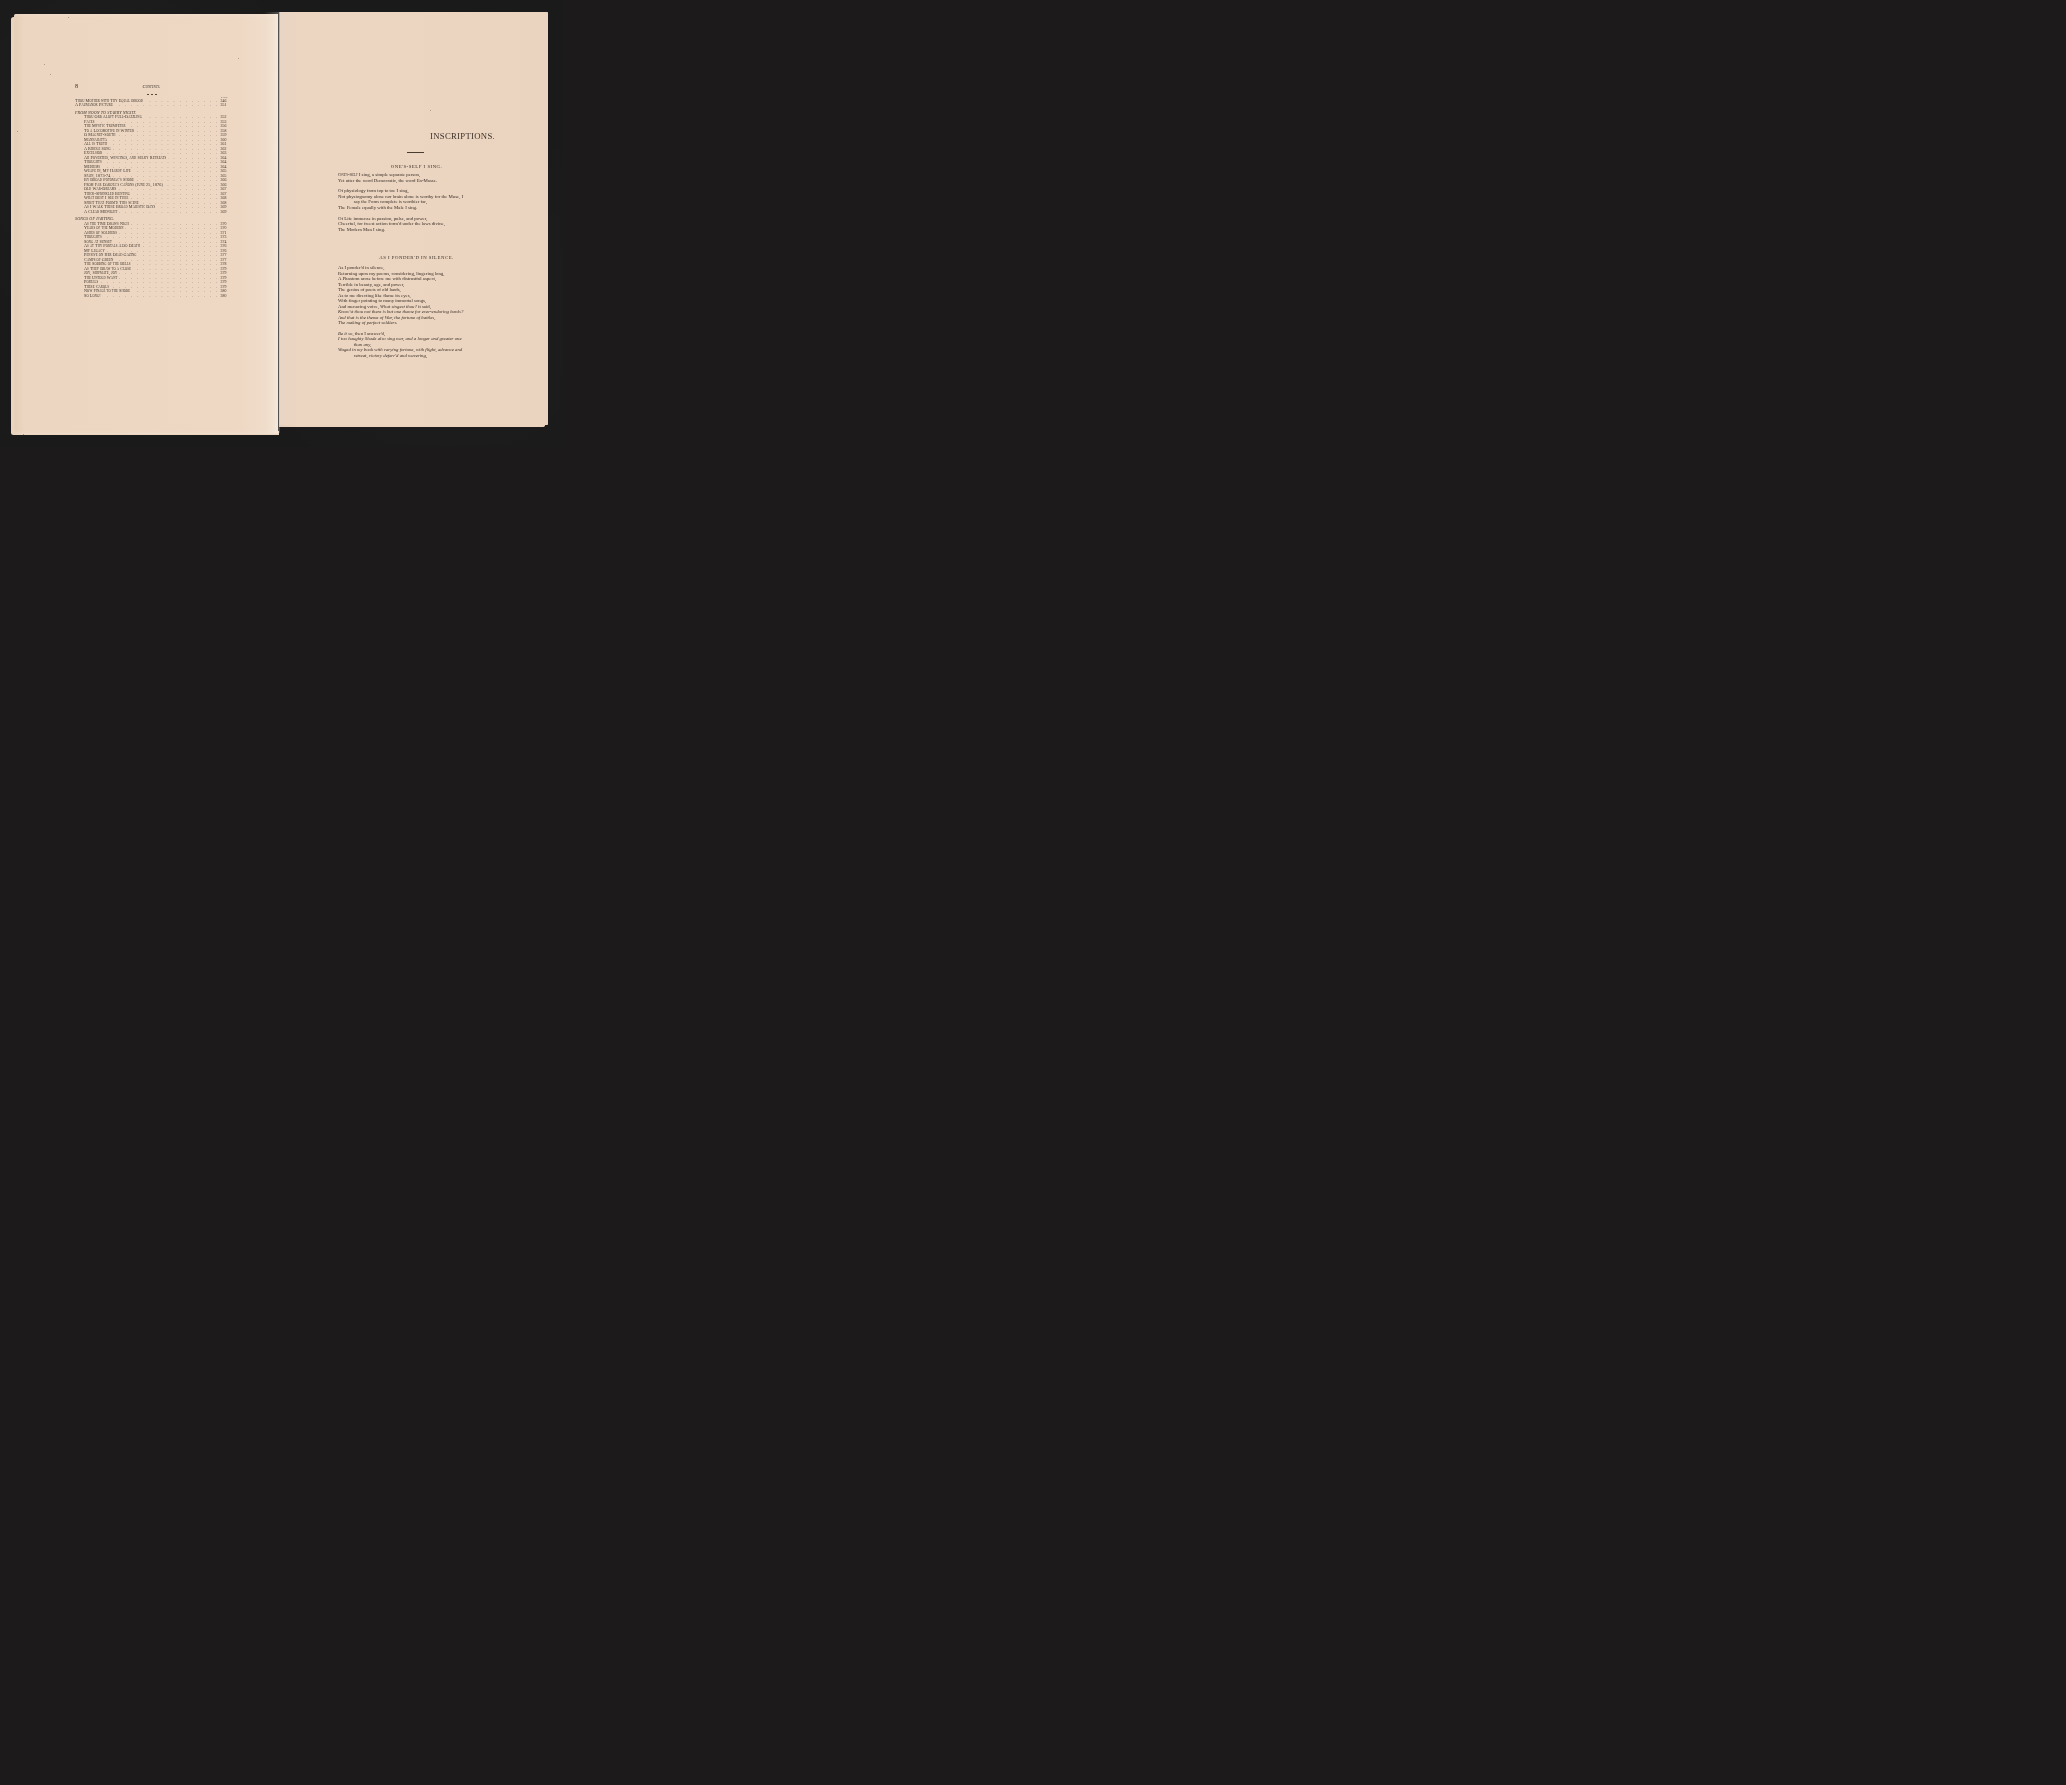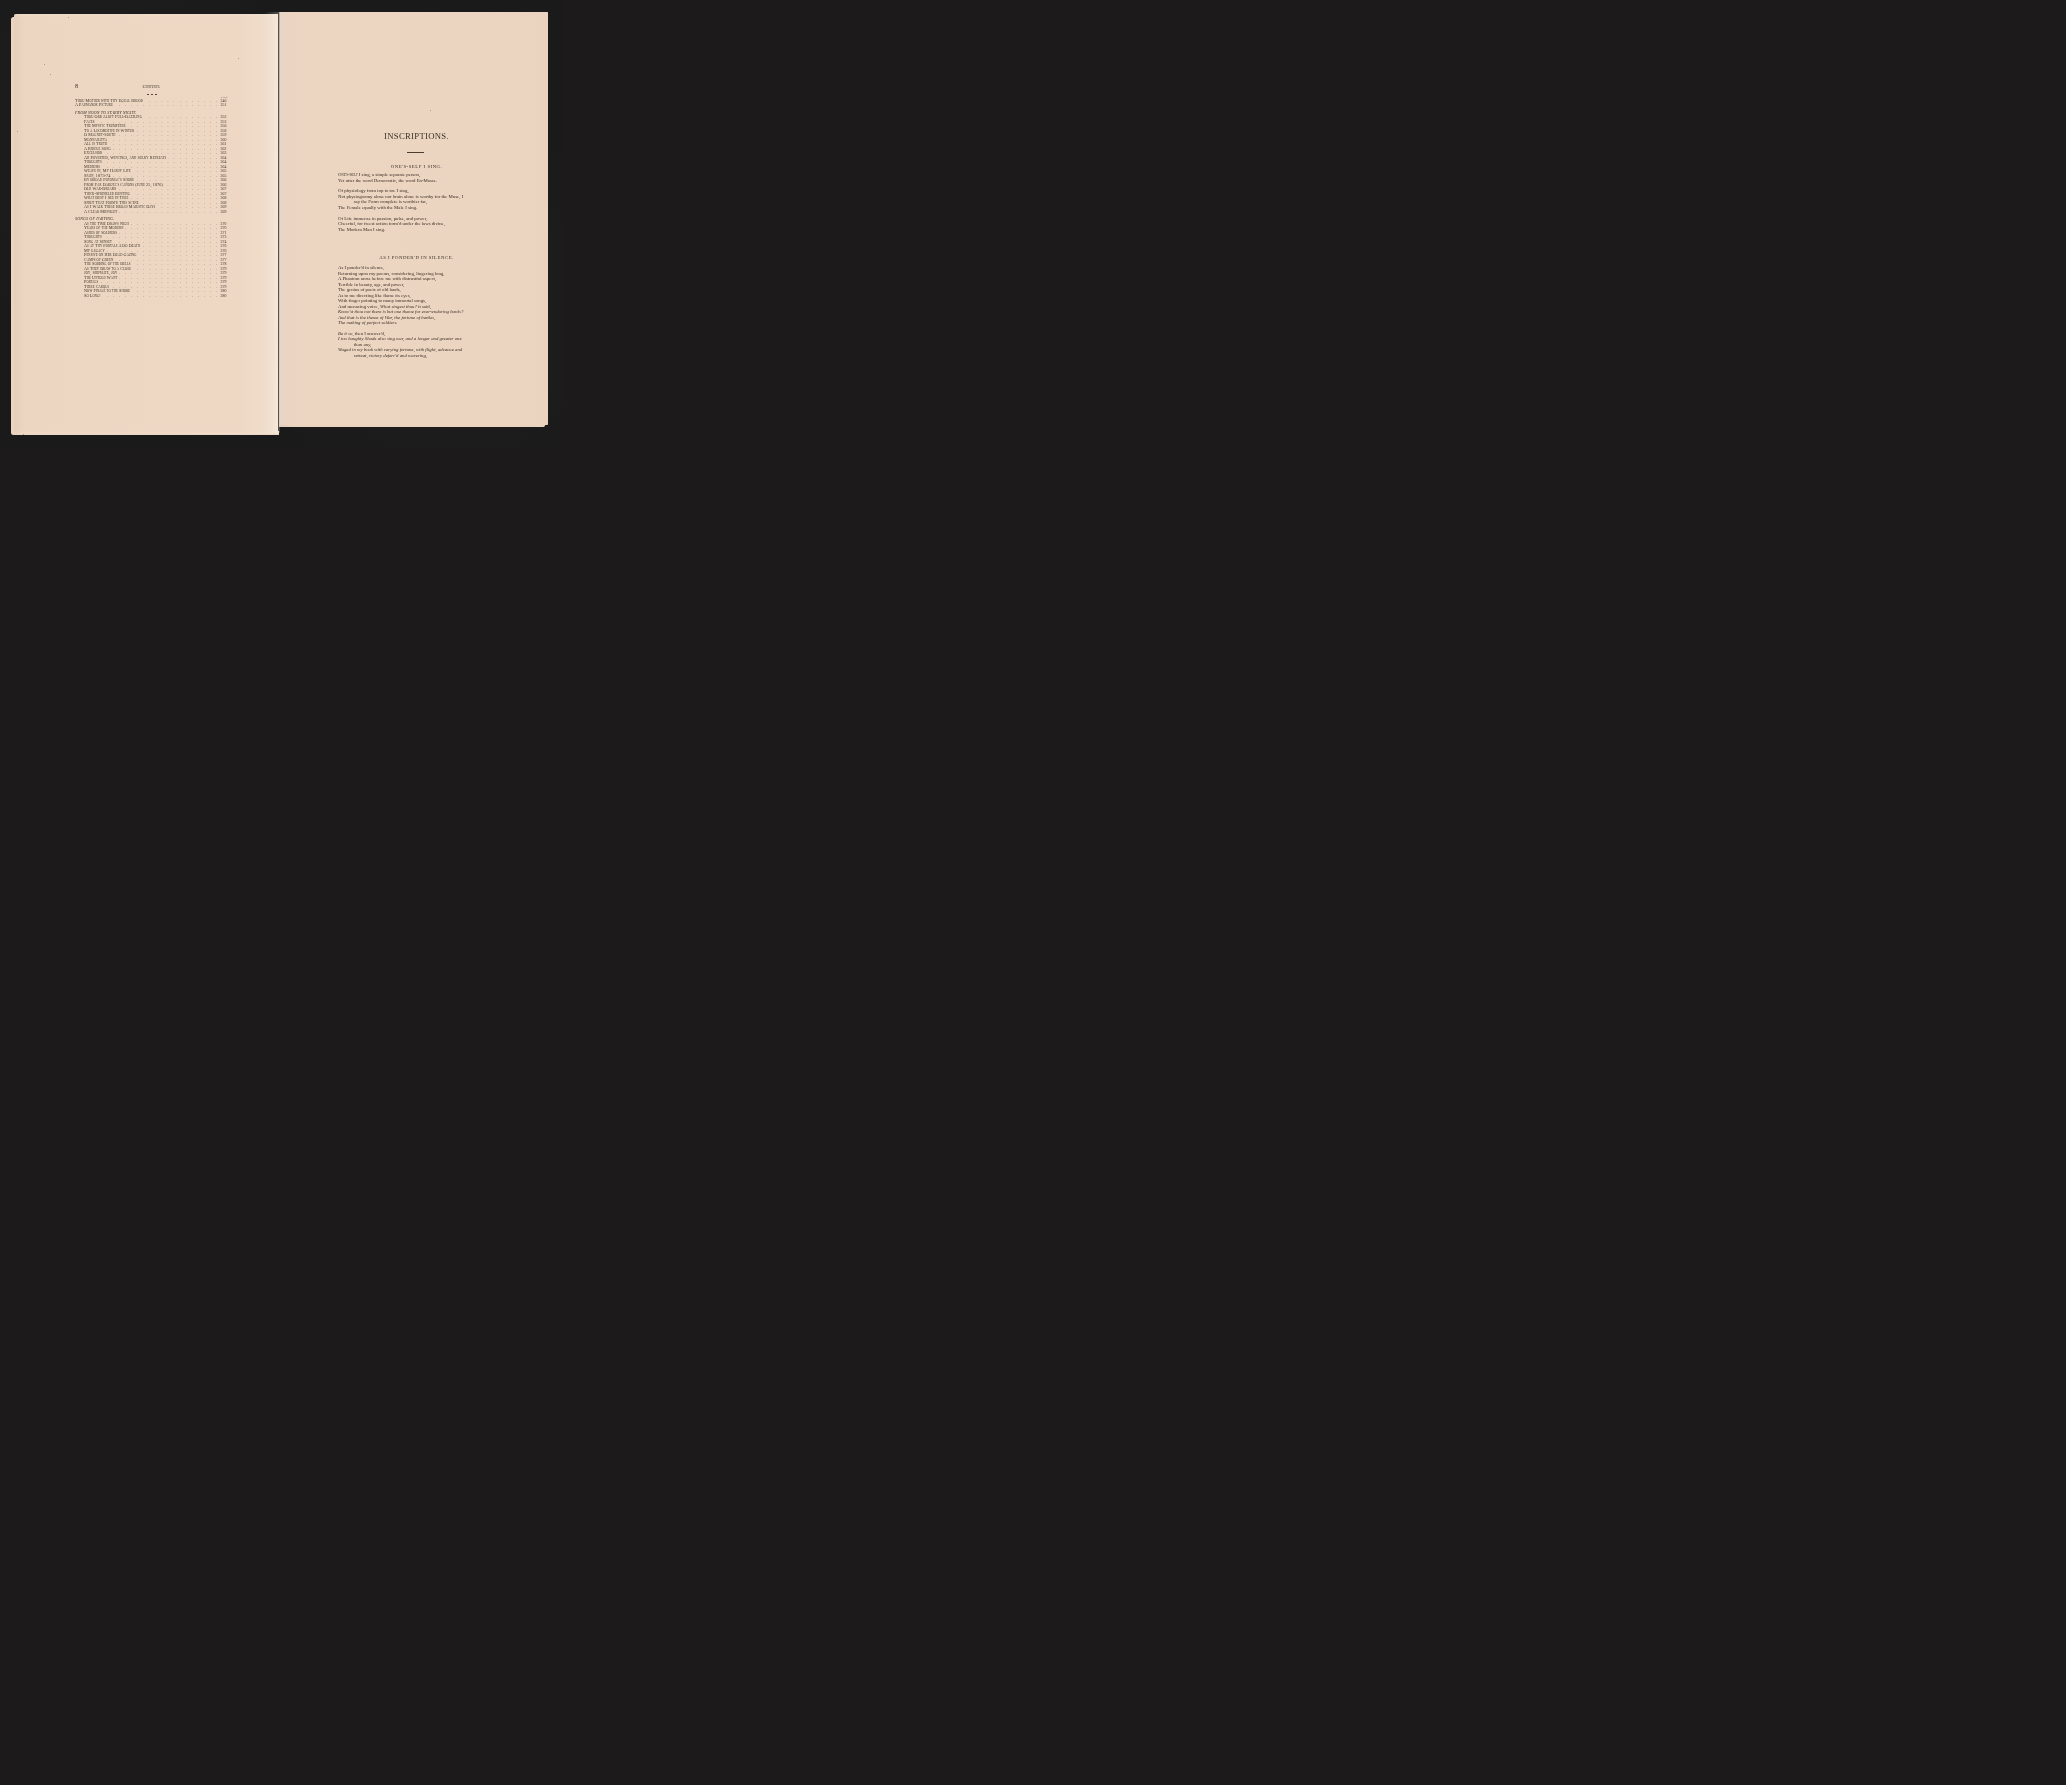--- a/index.html
+++ b/index.html
@@ -89,21 +89,21 @@
   }
   .toc-num { width: 7.4px; text-align: left; font-size: 3.9px; }
   .toc-section {
     font-style: italic; text-transform: uppercase; font-size: 4.1px; letter-spacing: 0.1px;
     margin-top: 2.9px; height: 4.5px; line-height: 4.5px;
   }
 
   
   .poem-area { position: absolute; left: 338px; top: 131px; width: 157px; color: #3a2f26; }
   .section-title {
-    position: absolute; left: 0; width: 157px; top: 0; text-align: center;
+    position: absolute; left: 0; width: 157px; top: 0; text-align: right;
     font-size: 8.7px; letter-spacing: 0.3px; font-weight: normal;
   }
   .section-rule {
     position: absolute; left: 69px; top: 20.7px; width: 16.5px; height: 0.4px; background: #4a3c30;
   }
   .poem-title {
     position: absolute; left: 0; width: 157px; text-align: center;
     font-size: 4.8px; letter-spacing: 0.5px;
   }
   .poem-body {

